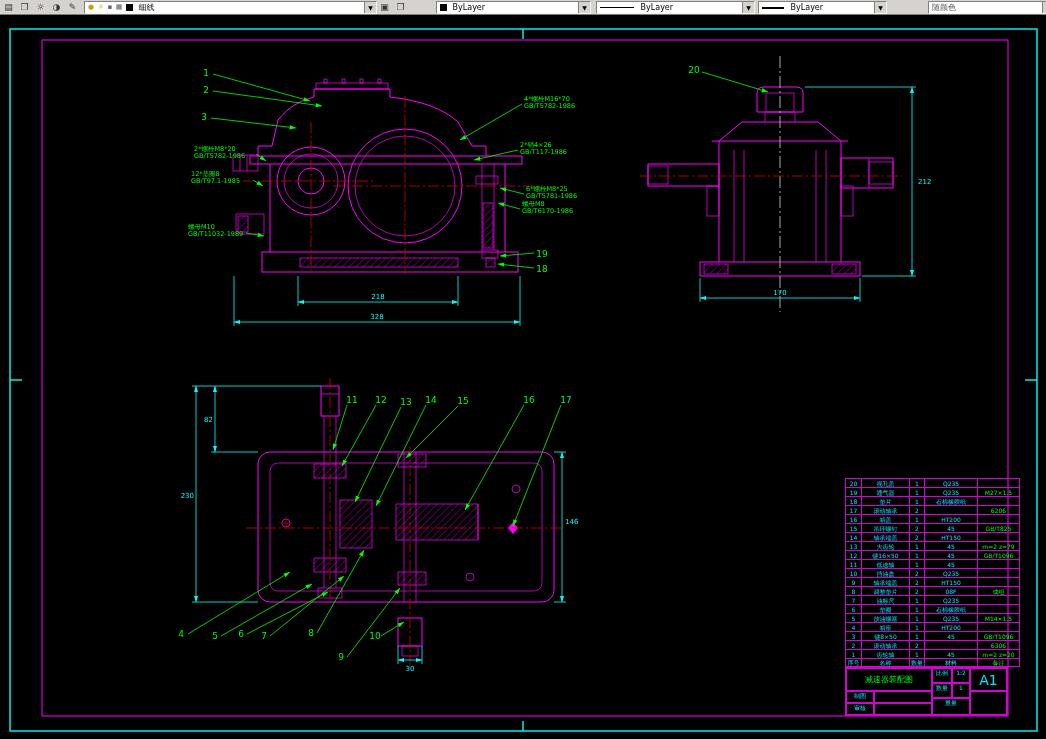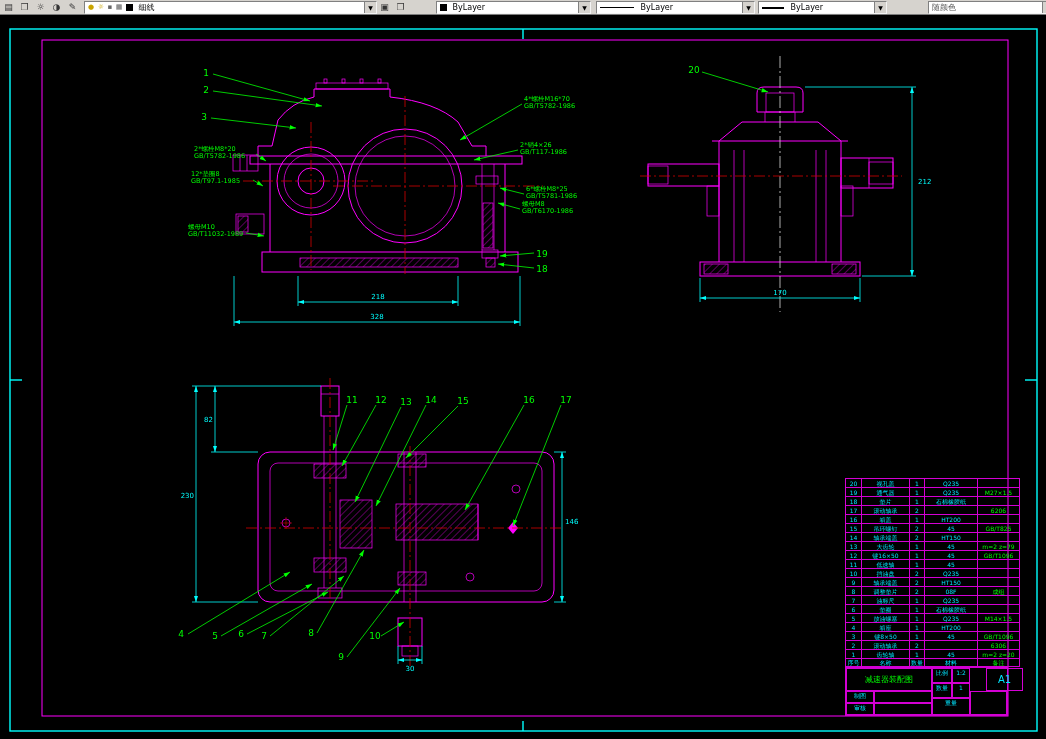--- a/index.html
+++ b/index.html
@@ -49,21 +49,21 @@
   .bom td:nth-child(2){width:45px;}
   .bom td:nth-child(3){width:12px;}
   .bom td:nth-child(4){width:50px;}
   .bom td:nth-child(5){width:39px;color:#00ff00;}
   .bom tfoot td{color:#00e5ff;}
   .tblock{position:absolute;left:845px;top:667px;width:161px;height:47px;
           border:1px solid #d400d4;z-index:4;}
   .tb-cell{position:absolute;border:1px solid #d400d4;font-size:6px;color:#00e5ff;
           line-height:8px;text-align:center;overflow:hidden;white-space:nowrap;}
   .tb-title{color:#00ff00;font-size:8px;line-height:22px;}
-  .tb-a1{font-size:10px;line-height:22px;margin-left:16px;}
+  .tb-a1{font-size:14px;line-height:22px;}
 </style>
 </head>
 <body>
 
 <div class="toolbar">
   <div class="tb-icon" style="left:2px">▤</div>
   <div class="tb-icon" style="left:18px">❐</div>
   <div class="tb-icon" style="left:34px">☼</div>
   <div class="tb-icon" style="left:50px">◑</div>
   <div class="tb-icon" style="left:66px">✎</div>

